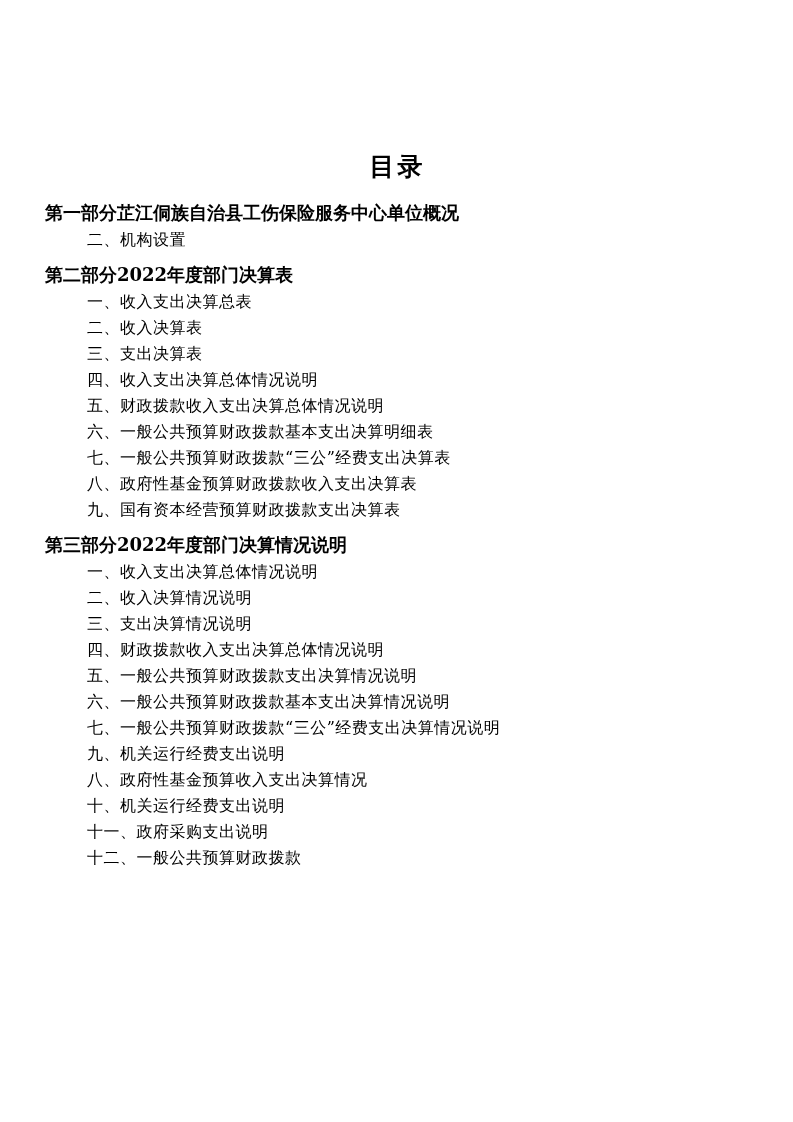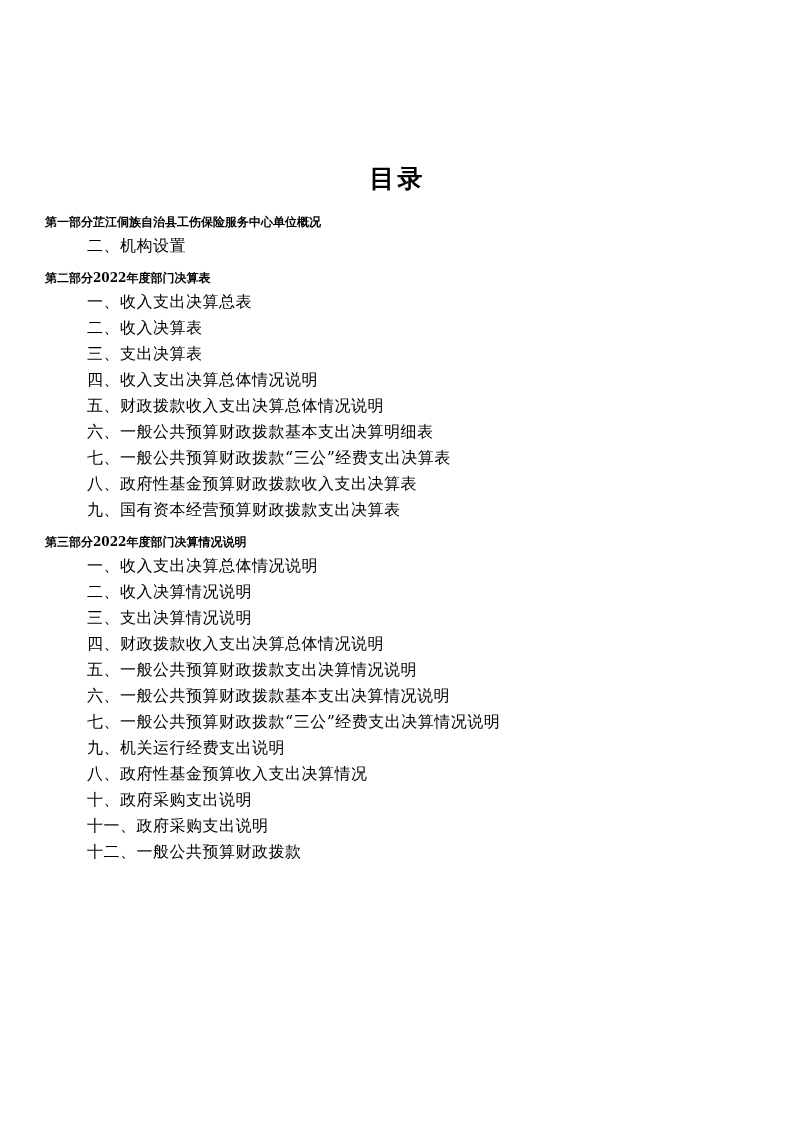--- a/index.html
+++ b/index.html
@@ -5,21 +5,21 @@
   html, body {
     margin: 0;
     padding: 0;
     background: #ffffff;
   }
   .page {
     position: relative;
     width: 793px;
     height: 958px;
     background: #ffffff;
-    margin: 16px auto;
+    margin: 4px auto;
     box-sizing: border-box;
     font-family: "DejaVu Serif", "Liberation Serif", serif;
     color: #000000;
     overflow: hidden;
   }
   .content {
     position: absolute;
     left: 45px;
     top: 0;
     width: 705px;
@@ -31,21 +31,21 @@
     letter-spacing: 3px;
     margin-top: 148px;
     margin-bottom: 0;
     line-height: 1.2;
     font-family: "DejaVu Serif", "Liberation Serif", serif;
   }
   .toc {
     margin-top: 22px;
   }
   .toc-part {
-    font-size: 12px;
+    font-size: 18px;
     font-weight: bold;
     line-height: 1.0;
     margin: 0 0 10px 0;
     letter-spacing: 0px;
     font-family: "DejaVu Serif", "Liberation Serif", serif;
   }
   .toc-item {
     font-size: 16px;
     line-height: 1.0;
     margin: 0 0 10px 0;
@@ -84,19 +84,19 @@
       <div class="toc-part spacer-part">第三部分2022年度部门决算情况说明</div>
       <div class="toc-item">一、收入支出决算总体情况说明</div>
       <div class="toc-item">二、收入决算情况说明</div>
       <div class="toc-item">三、支出决算情况说明</div>
       <div class="toc-item">四、财政拨款收入支出决算总体情况说明</div>
       <div class="toc-item">五、一般公共预算财政拨款支出决算情况说明</div>
       <div class="toc-item">六、一般公共预算财政拨款基本支出决算情况说明</div>
       <div class="toc-item">七、一般公共预算财政拨款“三公”经费支出决算情况说明</div>
       <div class="toc-item">九、机关运行经费支出说明</div>
       <div class="toc-item">八、政府性基金预算收入支出决算情况</div>
-      <div class="toc-item">十、政府采购支出说明</div>
+      <div class="toc-item">十、机关运行经费支出说明</div>
       <div class="toc-item">十一、政府采购支出说明</div>
       <div class="toc-item">十二、一般公共预算财政拨款</div>
 
     </div>
   </div>
 </div>
 
 </body></html>

